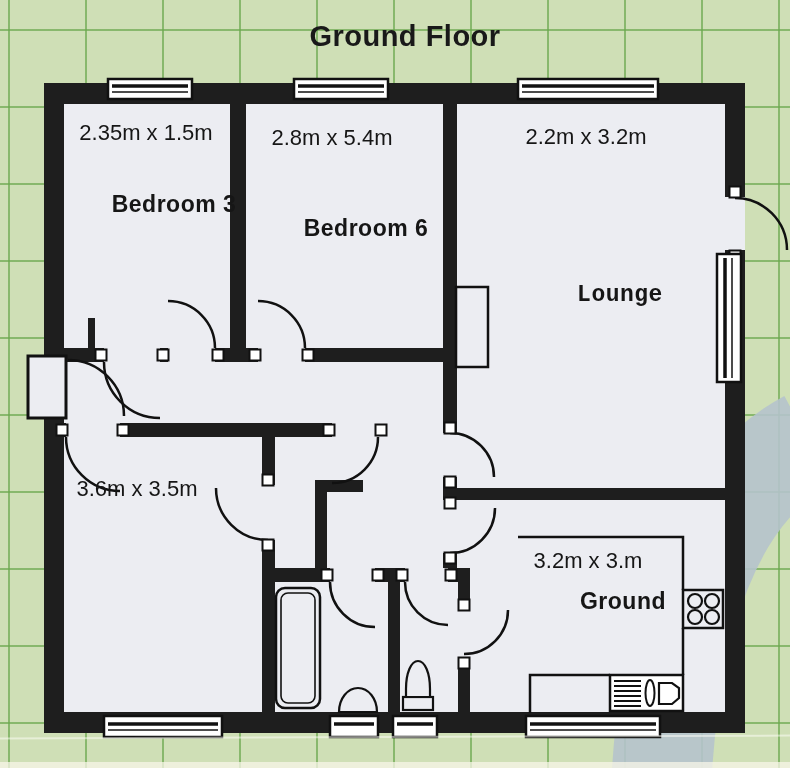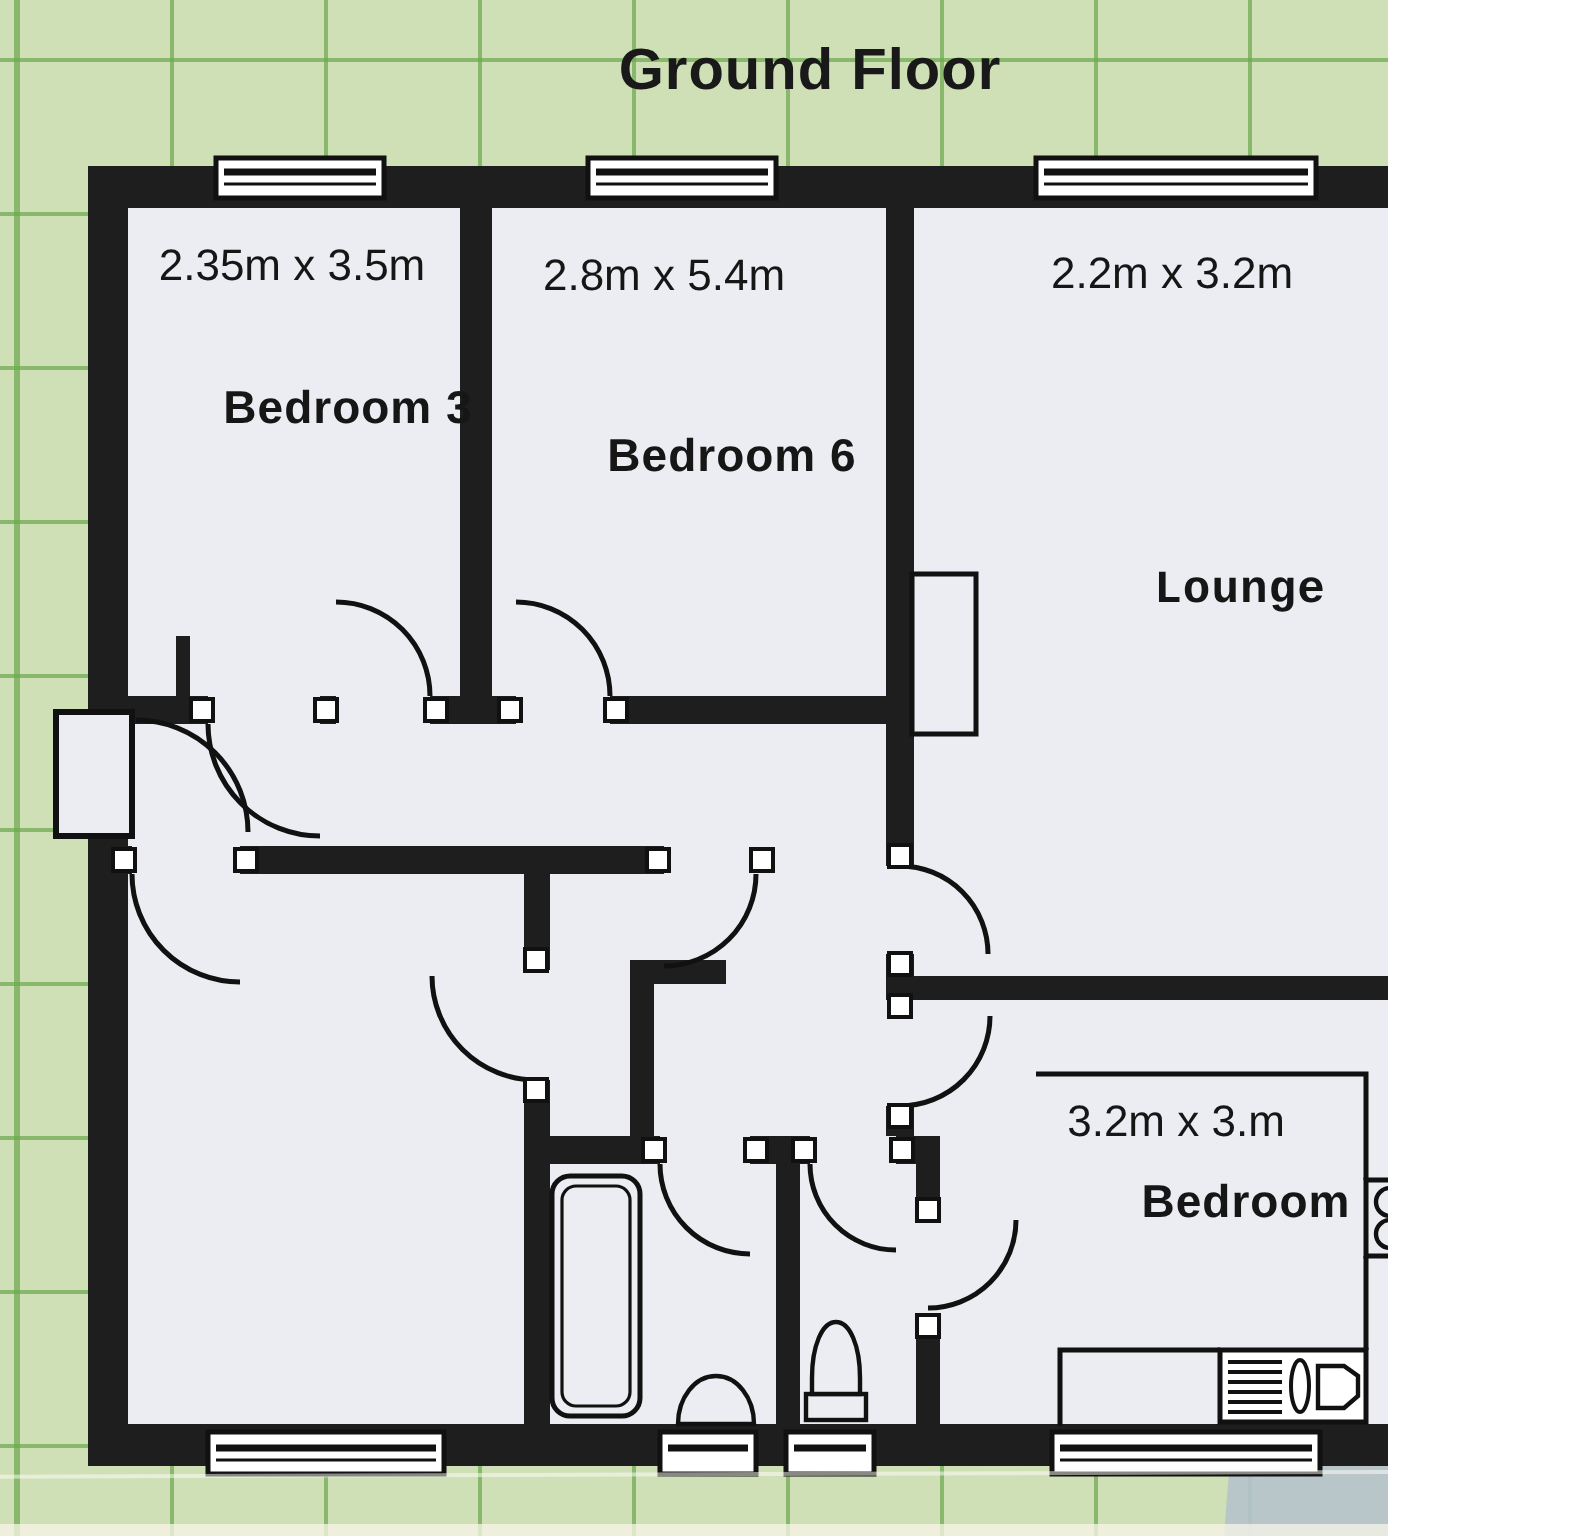--- a/index.html
+++ b/index.html
@@ -1,17 +1,17 @@
 <!DOCTYPE html>
 <html><head>
 <meta charset="utf-8">
 <style>
   html,body{margin:0;padding:0;}
   #canvas{
-    position:relative;width:694px;height:768px;overflow:hidden;
+    position:relative;width:790px;height:768px;overflow:hidden;
     background-color:#cfdfb6;
     background-image:
       repeating-linear-gradient(to right, rgba(106,168,78,.7) 0 2px, transparent 2px 77px),
       repeating-linear-gradient(to bottom, rgba(106,168,78,.7) 0 2px, transparent 2px 77px);
     background-position:8px 29px;
     font-family:"Liberation Sans", sans-serif;
   }
   svg{position:absolute;left:0;top:0;}
   .lbl{position:absolute;transform:translate(-50%,-50%);white-space:nowrap;color:#161616;}
   .title{font-size:29px;font-weight:bold;letter-spacing:.5px;color:#191919;}
@@ -197,28 +197,29 @@
   <g>
     <rect x="403" y="697" width="30" height="13" fill="#ecedf2" stroke="#111" stroke-width="2.2"></rect>
     <path d="M 406,697 v -8 c 0,-16 5,-28 12,-28 c 7,0 12,12 12,28 v 8 z" fill="#ecedf2" stroke="#111" stroke-width="2.2"></path>
   </g>
 
   <path d="M 339,712 A 19,24 0 0 0 377,712 Z" transform="rotate(180 358 712)" fill="#ecedf2" stroke="#111" stroke-width="2.2"></path>
 </svg>
 
 <div class="lbl title" style="left:405px;top:36px;">Ground Floor</div>
 
-<div class="lbl dims" style="left:146px;top:133px;">2.35m x 3.5m</div>
+<div class="lbl dims" style="left:146px;top:133px;">2.35m x 1.5m</div>
 <div class="lbl room" style="left:146px;top:204px;">Bedroom 3</div>
 
 <div class="lbl dims" style="left:332px;top:138px;">2.8m x 5.4m</div>
 <div class="lbl room" style="left:338px;top:228px;">Bedroom 6</div>
 
 <div class="lbl dims" style="left:586px;top:137px;">2.2m x 3.2m</div>
 <div class="lbl room" style="left:592px;top:295px;font-family:Liberation Mono, monospace;">Lounge</div>
 
+<div class="lbl dims" style="left:137px;top:489px;">3.6m x 3.5m</div>
 
 <div class="lbl dims" style="left:588px;top:561px;">3.2m x 3.m</div>
-<div class="lbl room" style="left:595px;top:601px;">Bedroom</div>
+<div class="lbl room" style="left:595px;top:601px;">Ground</div>
 
 <div class="crease"></div>
 <div class="bottomstrip"></div>
 </div>
 
 </body></html>

